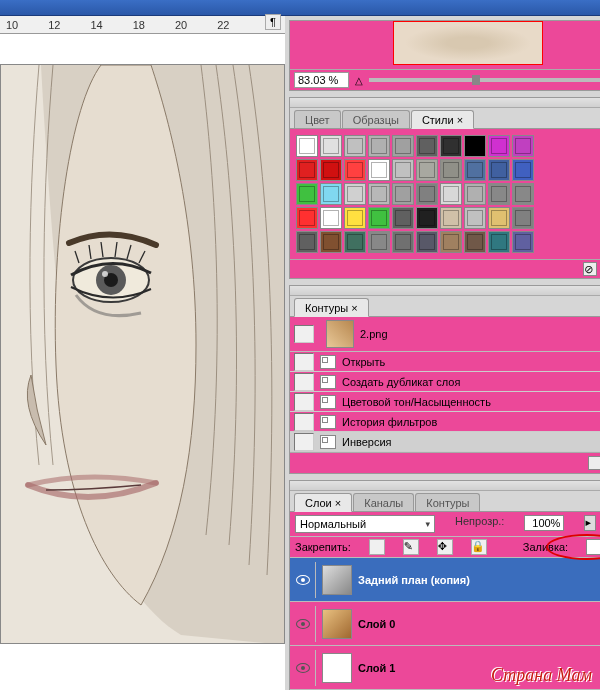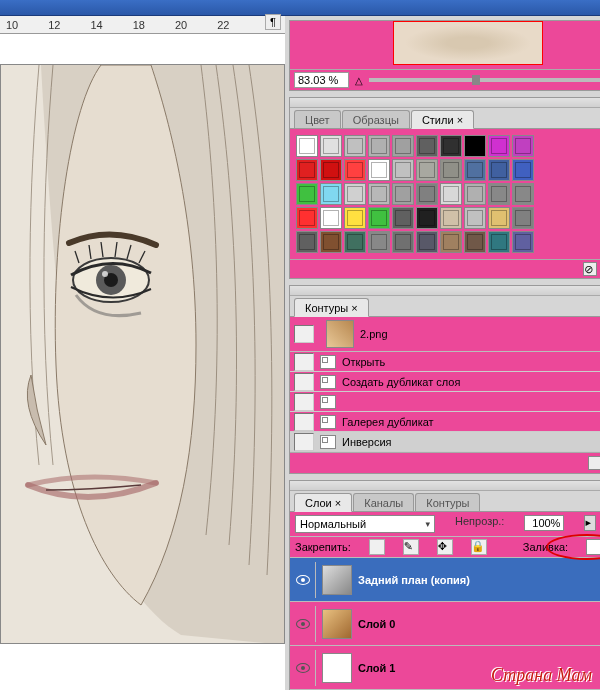--- a/index.html
+++ b/index.html
@@ -227,25 +227,26 @@
             <span>Открыть</span>
           </div>
           <div class="history-item">
             <span class="h-well"></span>
             <span class="h-icon"></span>
             <span>Создать дубликат слоя</span>
           </div>
           <div class="history-item">
             <span class="h-well"></span>
             <span class="h-icon"></span>
+            <span>Цветовой тон/Насыщенность</span>
           </div>
           <div class="history-item">
             <span class="h-well"></span>
             <span class="h-icon"></span>
-            <span>Галерея дубликат</span>
+            <span>История фильтров</span>
           </div>
           <div class="history-item last">
             <span class="h-well"></span>
             <span class="h-icon"></span>
             <span>Инверсия</span>
           </div>
         </div>
       <div class="history-footer">
         <span class="icon-sm"></span>
         <span class="icon-sm"></span>

